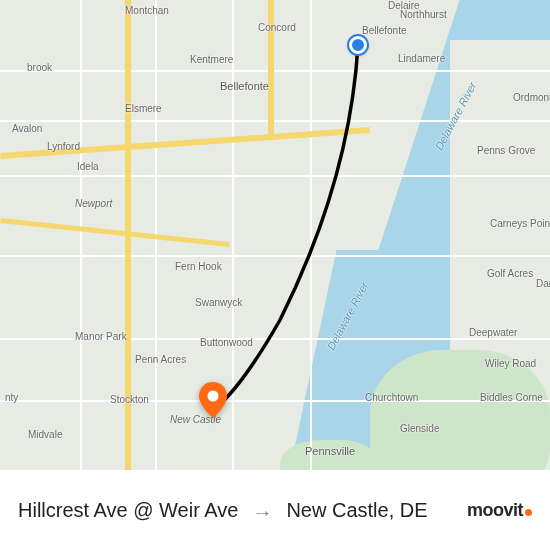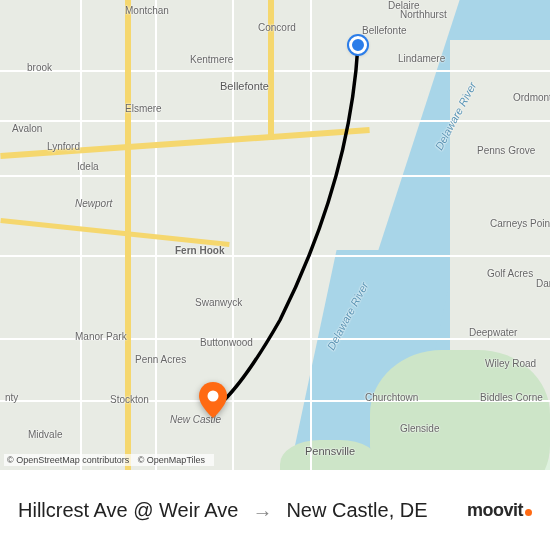--- a/index.html
+++ b/index.html
@@ -75,21 +75,21 @@
     <div class="label" style="top:53px;left:398px;">Lindamere</div>
     <div class="label" style="top:22px;left:258px;">Concord</div>
     <div class="label" style="top:27px;left:190px;margin-top:27px;">Kentmere</div>
     <div class="label" style="top:5px;left:125px;">Montchan</div>
     <div class="label" style="top:9px;left:400px;">Northhurst</div>
     <div class="label" style="top:0px;left:388px;text-align:center;">Delaire</div>
     <div class="label" style="top:62px;left:27px;">brook</div>
     <div class="label" style="top:123px;left:12px;">Avalon</div>
     <div class="label" style="top:141px;left:47px;">Lynford</div>
     <div class="label" style="top:161px;left:77px;">Idela</div>
-    <div class="label" style="top:245px;left:175px;font-weight:bold;">Fern Hook</div>
+    <div class="label" style="top:261px;left:175px;">Fern Hook</div>
     <div class="label" style="top:297px;left:195px;">Swanwyck</div>
     <div class="label" style="top:337px;left:200px;">Buttonwood</div>
     <div class="label" style="top:331px;left:75px;">Manor Park</div>
     <div class="label" style="top:354px;left:135px;">Penn Acres</div>
     <div class="label" style="top:394px;left:110px;">Stockton</div>
     <div class="label" style="top:429px;left:28px;">Midvale</div>
     <div class="label" style="top:392px;left:5px;">nty</div>
     <div class="label" style="top:92px;left:513px;">Ordmont</div>
     <div class="label" style="top:145px;left:477px;">Penns Grove</div>
     <div class="label" style="top:218px;left:490px;">Carneys Point</div>
@@ -110,24 +110,20 @@
     <div class="origin-dot" style="top:45px;left:358px;"></div>
 
     <div class="dest-pin" style="top:418px;left:213px;">
       <svg width="28" height="36" viewBox="0 0 28 36">
         <path d="M14 0 C6 0 0 6 0 14 C0 24 14 36 14 36 C14 36 28 24 28 14 C28 6 22 0 14 0 Z" fill="#ff6a13"></path>
         <circle cx="14" cy="14" r="5.5" fill="#fff"></circle>
       </svg>
     </div>
 
 
-    <div class="attribution">
-      <span>© OpenStreetMap contributors</span>
-      <span>© OpenMapTiles</span>
-    </div>
   </div>
 
   <div class="route-bar">
     <span class="route-text">Hillcrest Ave @ Weir Ave</span>
     <span class="route-arrow">→</span>
     <span class="route-text">New Castle, DE</span>
     <span class="moovit-logo">
       <span class="logo-text">moovit</span>
       <span class="logo-dot"></span>
     </span>

